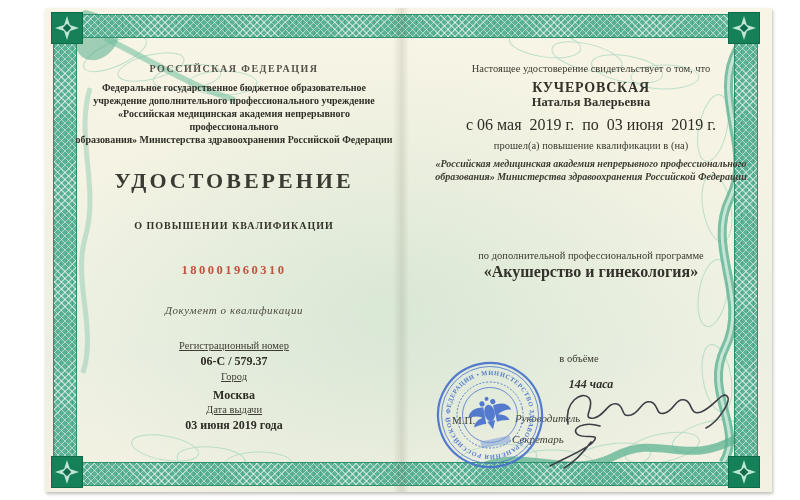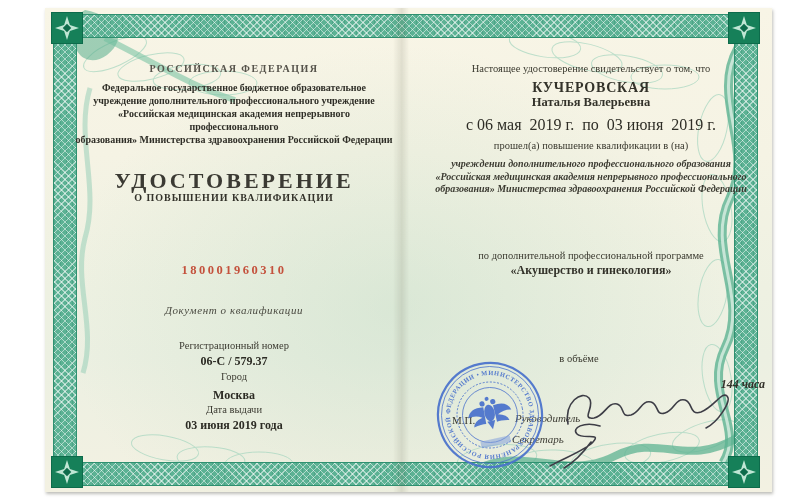--- a/index.html
+++ b/index.html
@@ -34,29 +34,29 @@
   .col-left{left:30px;width:318px;}
   .col-right{left:372px;width:348px;}
   .abs{position:absolute;left:0;right:0;}
   .country{font-size:10px;letter-spacing:1.5px;color:#55524a;font-weight:bold;}
   .inst{font-size:10px;font-weight:bold;line-height:13px;color:#2f2e27;}
   .inst-i{font-size:10px;font-style:italic;font-weight:bold;line-height:12.5px;color:#3b3a31;}
   .cert-title{font-size:22px;font-weight:bold;letter-spacing:3px;color:#3b3a33;}
   .cert-sub{font-size:10px;font-weight:bold;letter-spacing:1px;color:#33322a;}
   .cert-num{font-size:12.5px;letter-spacing:2.5px;color:#c4513c;font-weight:bold;margin-top:34px;}
   .dockind{font-size:11px;font-style:italic;color:#4a4a41;letter-spacing:.6px;margin-top:24px;}
-  .flabel{font-size:10.5px;color:#3d3c33;}
+  .flabel{font-size:10.5px;color:#3d3c33;text-decoration:underline;}
   .fvalue{font-size:12px;font-weight:bold;color:#2c2b24;}
   .statement{font-size:10.5px;color:#3a392f;}
   .surname{font-size:14px;font-weight:bold;letter-spacing:.8px;}
   .given{font-size:12.5px;font-weight:bold;}
   .period{font-size:16px;white-space:pre;color:#2e2d26;}
   .volume-l{font-size:10.5px;transform:translateX(-12px);}
-  .volume-v{font-size:12px;font-weight:bold;font-style:italic;text-align:right;}
-  .progname{font-size:12px;font-weight:bold;}
+  .volume-v{font-size:12px;font-weight:bold;font-style:italic;}
+  .progname{font-size:16px;font-weight:bold;}
   .sig-label{position:absolute;font-size:11px;font-style:italic;color:#3c3b33;}
   .mp{position:absolute;font-size:11px;color:#3c3b33;}
   .stamp{position:absolute;opacity:.93;}
   .sig{position:absolute;}
 </style>
 </head>
 <body>
 
 <div class="scan">
   <div class="paper">
@@ -105,39 +105,38 @@
 
     <div class="col col-left">
       <div class="abs country" style="top:55px">РОССИЙСКАЯ ФЕДЕРАЦИЯ</div>
       <div class="abs" style="top:73px">
         <div class="inst">Федеральное государственное бюджетное образовательное</div>
         <div class="inst">учреждение дополнительного профессионального учреждение</div>
         <div class="inst">«Российская медицинская академия  непрерывного профессионального</div>
         <div class="inst">образования» Министерства здравоохранения  Российской Федерации</div>
       </div>
       <div class="abs cert-title" style="top:160px">УДОСТОВЕРЕНИЕ</div>
-      <div class="abs cert-sub" style="top:184px">О ПОВЫШЕНИИ КВАЛИФИКАЦИИ</div>
+      <div class="abs cert-sub" style="top:212px">О ПОВЫШЕНИИ КВАЛИФИКАЦИИ</div>
       <div class="abs cert-num" style="top:221px">180001960310</div>
       <div class="abs dockind" style="top:272px">Документ о квалификации</div>
       <div class="abs flabel" style="top:332px">Регистрационный номер</div>
       <div class="abs fvalue" style="top:346px">06-С / 579.37</div>
       <div class="abs flabel" style="top:363px">Город</div>
       <div class="abs fvalue" style="top:380px">Москва</div>
       <div class="abs flabel" style="top:396px">Дата выдачи</div>
       <div class="abs fvalue" style="top:410px">03 июня 2019 года</div>
     </div>
 
     <div class="col col-right">
       <div class="abs statement" style="top:55px">Настоящее удостоверение свидетельствует о том, что</div>
       <div class="abs surname" style="top:72px">КУЧЕРОВСКАЯ</div>
       <div class="abs given" style="top:87px">Наталья Валерьевна</div>
       <div class="abs period" style="top:108px">с 06 мая  2019 г.  по  03 июня  2019 г.</div>
       <div class="abs statement" style="top:132px">прошел(а) повышение квалификации в (на)</div>
       <div class="abs" style="top:150px">
-        <div class="inst-i">учреждении дополнительного профессионального образования</div>
         <div class="inst-i">«Российская  медицинская академия непрерывного профессионального</div>
         <div class="inst-i">образования» Министерства здравоохранения Российской Федерации</div>
       </div>
       <div class="abs statement" style="top:242px">по дополнительной профессиональной программе</div>
       <div class="abs progname" style="top:255px">«Акушерство и гинекология»</div>
       <div class="abs statement volume-l" style="top:345px">в объёме</div>
       <div class="abs volume-v" style="top:369px">144 часа</div>
 
       <div class="sig-label" style="left:98px;top:404px">Руководитель</div>
       <div class="sig-label" style="left:95px;top:425px">Секретарь</div>

